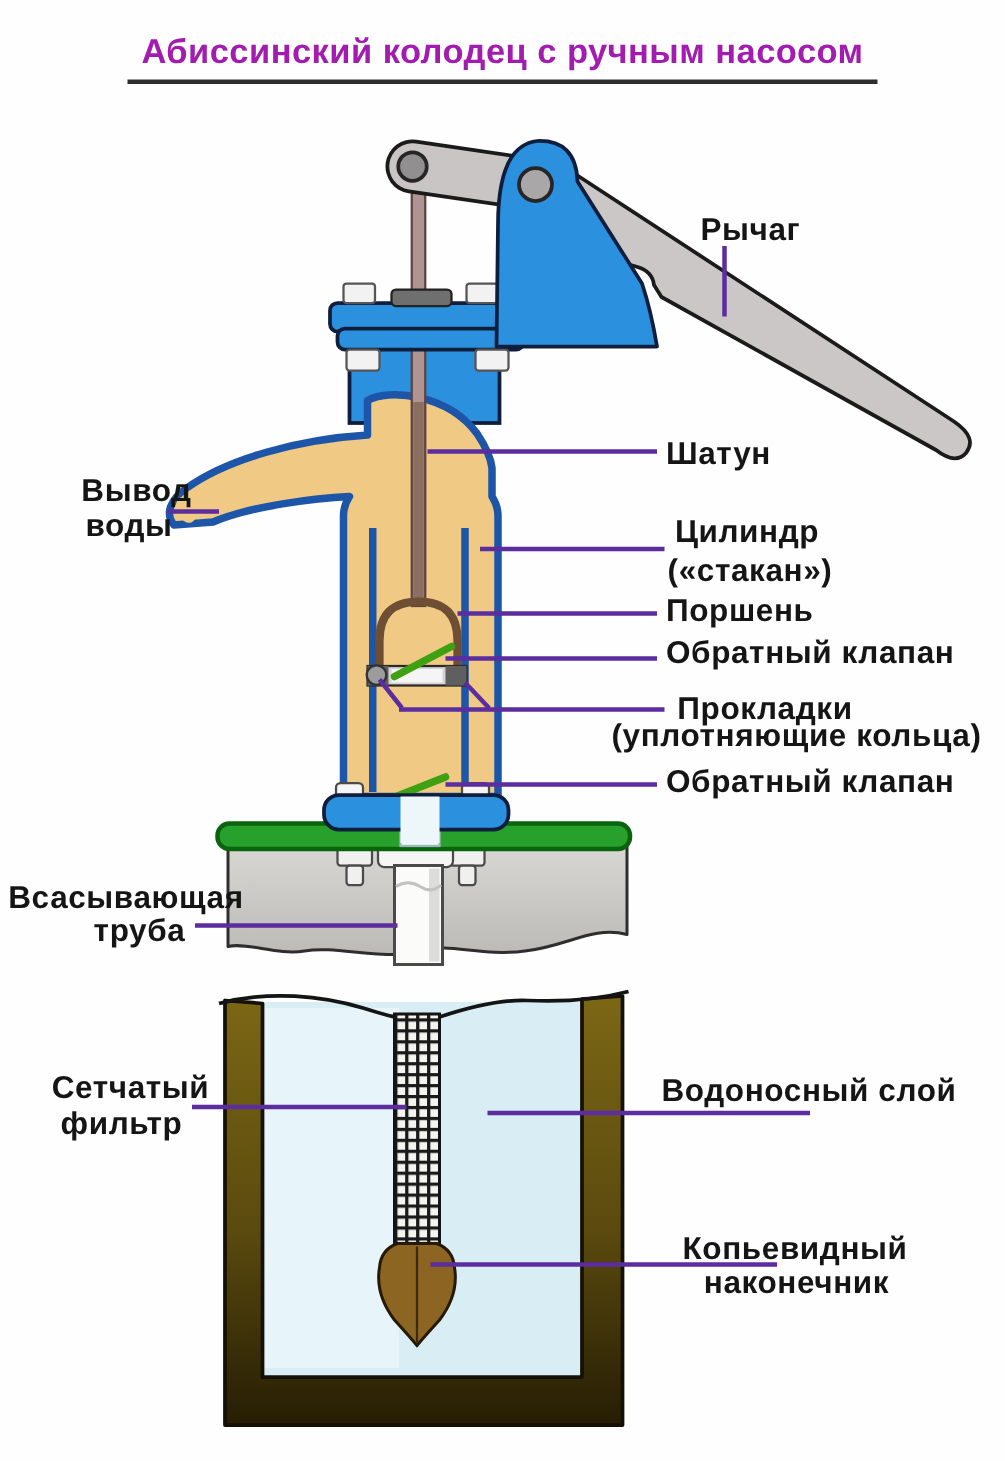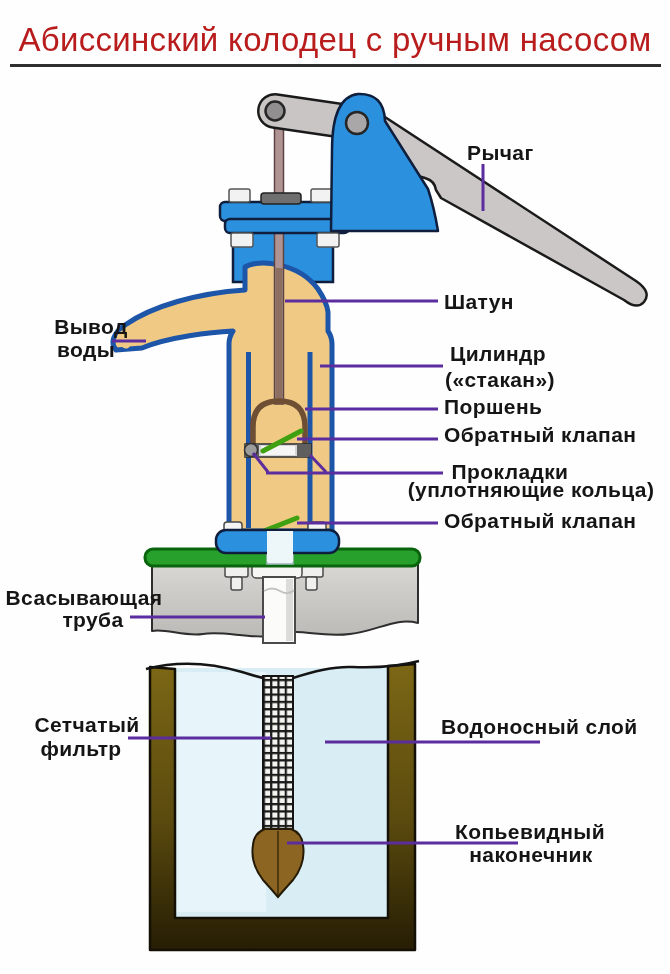--- a/index.html
+++ b/index.html
@@ -1,19 +1,19 @@
 <!DOCTYPE html>
 <html><head>
 <meta charset="utf-8">
 <style>
   html,body{margin:0;padding:0;background:#ffffff;}
   .stage{position:relative;width:670px;height:974px;background:#fefefe;overflow:hidden;
          font-family:"Liberation Sans",sans-serif;}
   .title-wrap{position:absolute;top:21px;left:0;width:670px;text-align:center;}
-  .title-wrap span{display:inline-block;font-weight:normal;font-size:33px;color:#b91c1c;
+  .title-wrap span{display:inline-block;font-weight:bold;font-size:23px;color:#a21caf;
          letter-spacing:.3px;padding:0 9px 5px 9px;border-bottom:3.5px solid #2e2e2e;}
   svg{position:absolute;left:0;top:0;}
   .lbl{font-family:"Liberation Sans",sans-serif;font-weight:bold;font-size:21px;
        fill:#151515;letter-spacing:.4px;}
   .leader{stroke:#5b2d9e;stroke-width:3;fill:none;}
 </style>
 </head>
 <body>
 
 <div class="stage">

